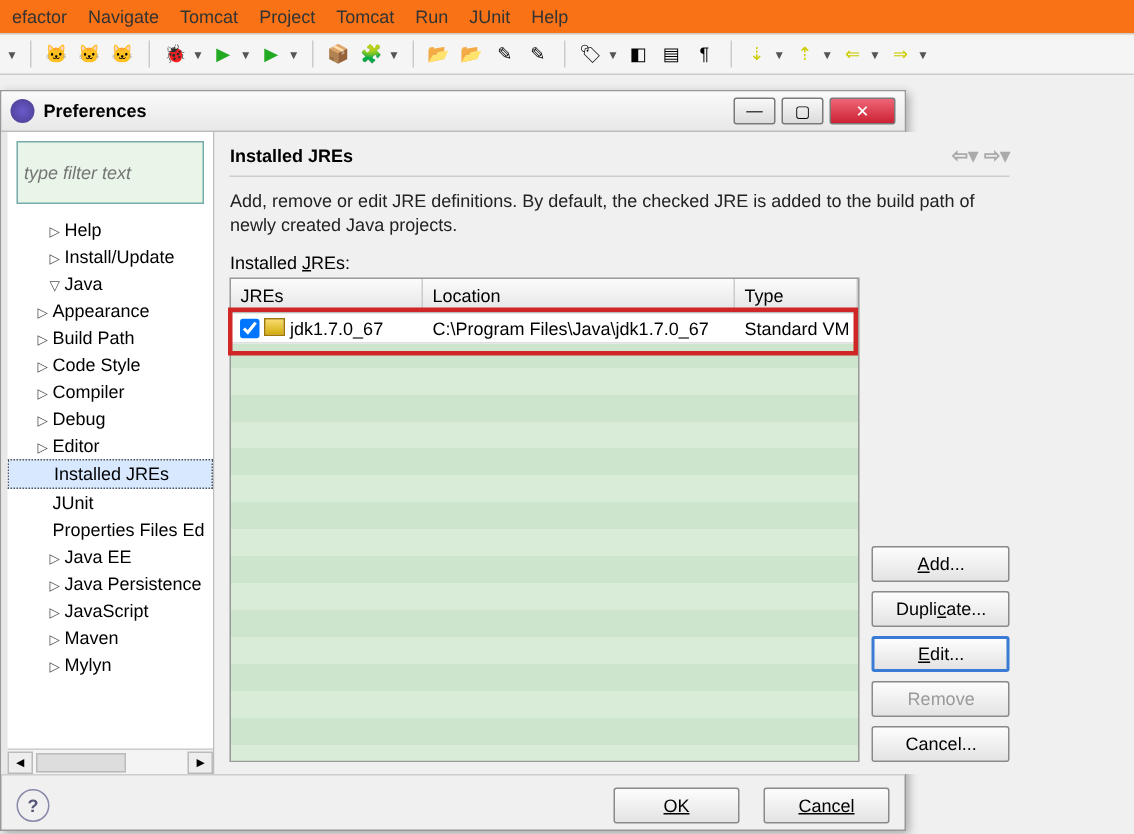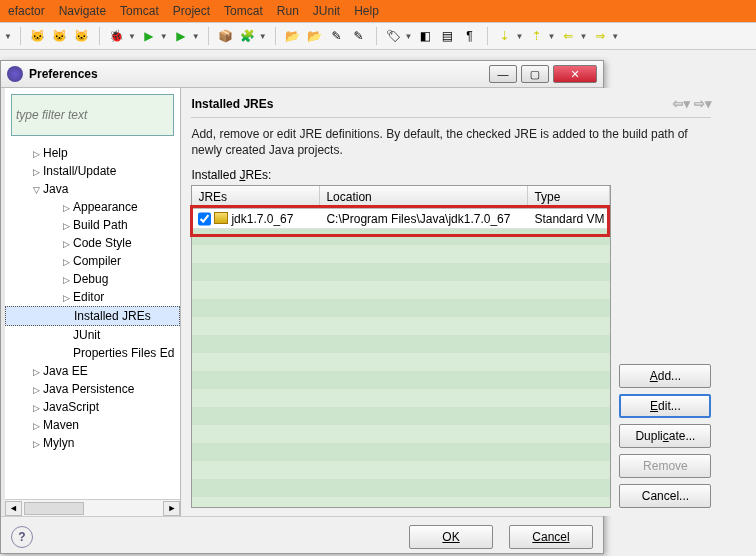--- a/index.html
+++ b/index.html
@@ -25,21 +25,21 @@
 
 
 .dbody { display: flex; height: 428px; }
 .leftpane { width: 190px; border-right: 1px solid #bbb; background: #fff; display: flex; flex-direction: column; border-left: 4px solid #e8e8e8; }
 .filter { margin: 6px; border: 1px solid #7aa; background: #e8f5e8; padding: 13px 4px; }
 .filter input { width: 100%; border: none; outline: none; background: transparent; font-style: italic; color: #666; }
 
 .tree { flex: 1; overflow: auto; padding: 2px 0; }
 .tree .node { padding: 2px 6px; white-space: nowrap; cursor: default; }
 .tree .lvl1 { padding-left: 28px; }
-.tree .lvl2 { padding-left: 58px; }
+.tree .lvl2 { padding-left: 20px; }
 .tree .selected { background: #d8e8ff; border: 1px dotted #555; }
 .tree .caret { display: inline-block; width: 10px; color: #555; font-size: 9px; }
 
 .hscroll { height: 17px; border-top: 1px solid #ccc; background: #f4f4f4; display: flex; align-items: center; }
 .hscroll .arrow { width: 17px; height: 15px; border: 1px solid #bbb; background: #eee; display: flex; align-items: center; justify-content: center; font-size: 9px; }
 .hscroll .thumb { flex: 0 0 60px; height: 13px; background: #ddd; border: 1px solid #bbb; margin-left: 2px; }
 .hscroll .track { flex: 1; }
 
 .rightpane { flex: 1; padding: 8px 10px; background: #f0f0f0; display: flex; flex-direction: column; }
 .pagetitle { font-size: 15px; font-weight: bold; margin-bottom: 6px; display: flex; align-items: center; }
@@ -207,22 +207,22 @@
               </div>
               <div class="td loc">C:\Program Files\Java\jdk1.7.0_67</div>
               <div class="td type">Standard VM</div>
             </div>
             <div class="highlight-row" style="left:-2px;top:-4px;width:420px;height:32px"></div>
           </div>
         </div>
 
         <div class="btns">
           <div class="btn"><u>A</u>dd...</div>
+          <div class="btn">Dupli<u>c</u>ate...</div>
           <div class="btn focus redbox"><u>E</u>dit...</div>
-          <div class="btn">Dupli<u>c</u>ate...</div>
           <div class="btn disabled">Remove</div>
           <div class="btn">Cancel...</div>
         </div>
       </div>
     </div>
   </div>
 
   <div class="footer">
     <div class="help">?</div>
     <div class="spacer"></div>

